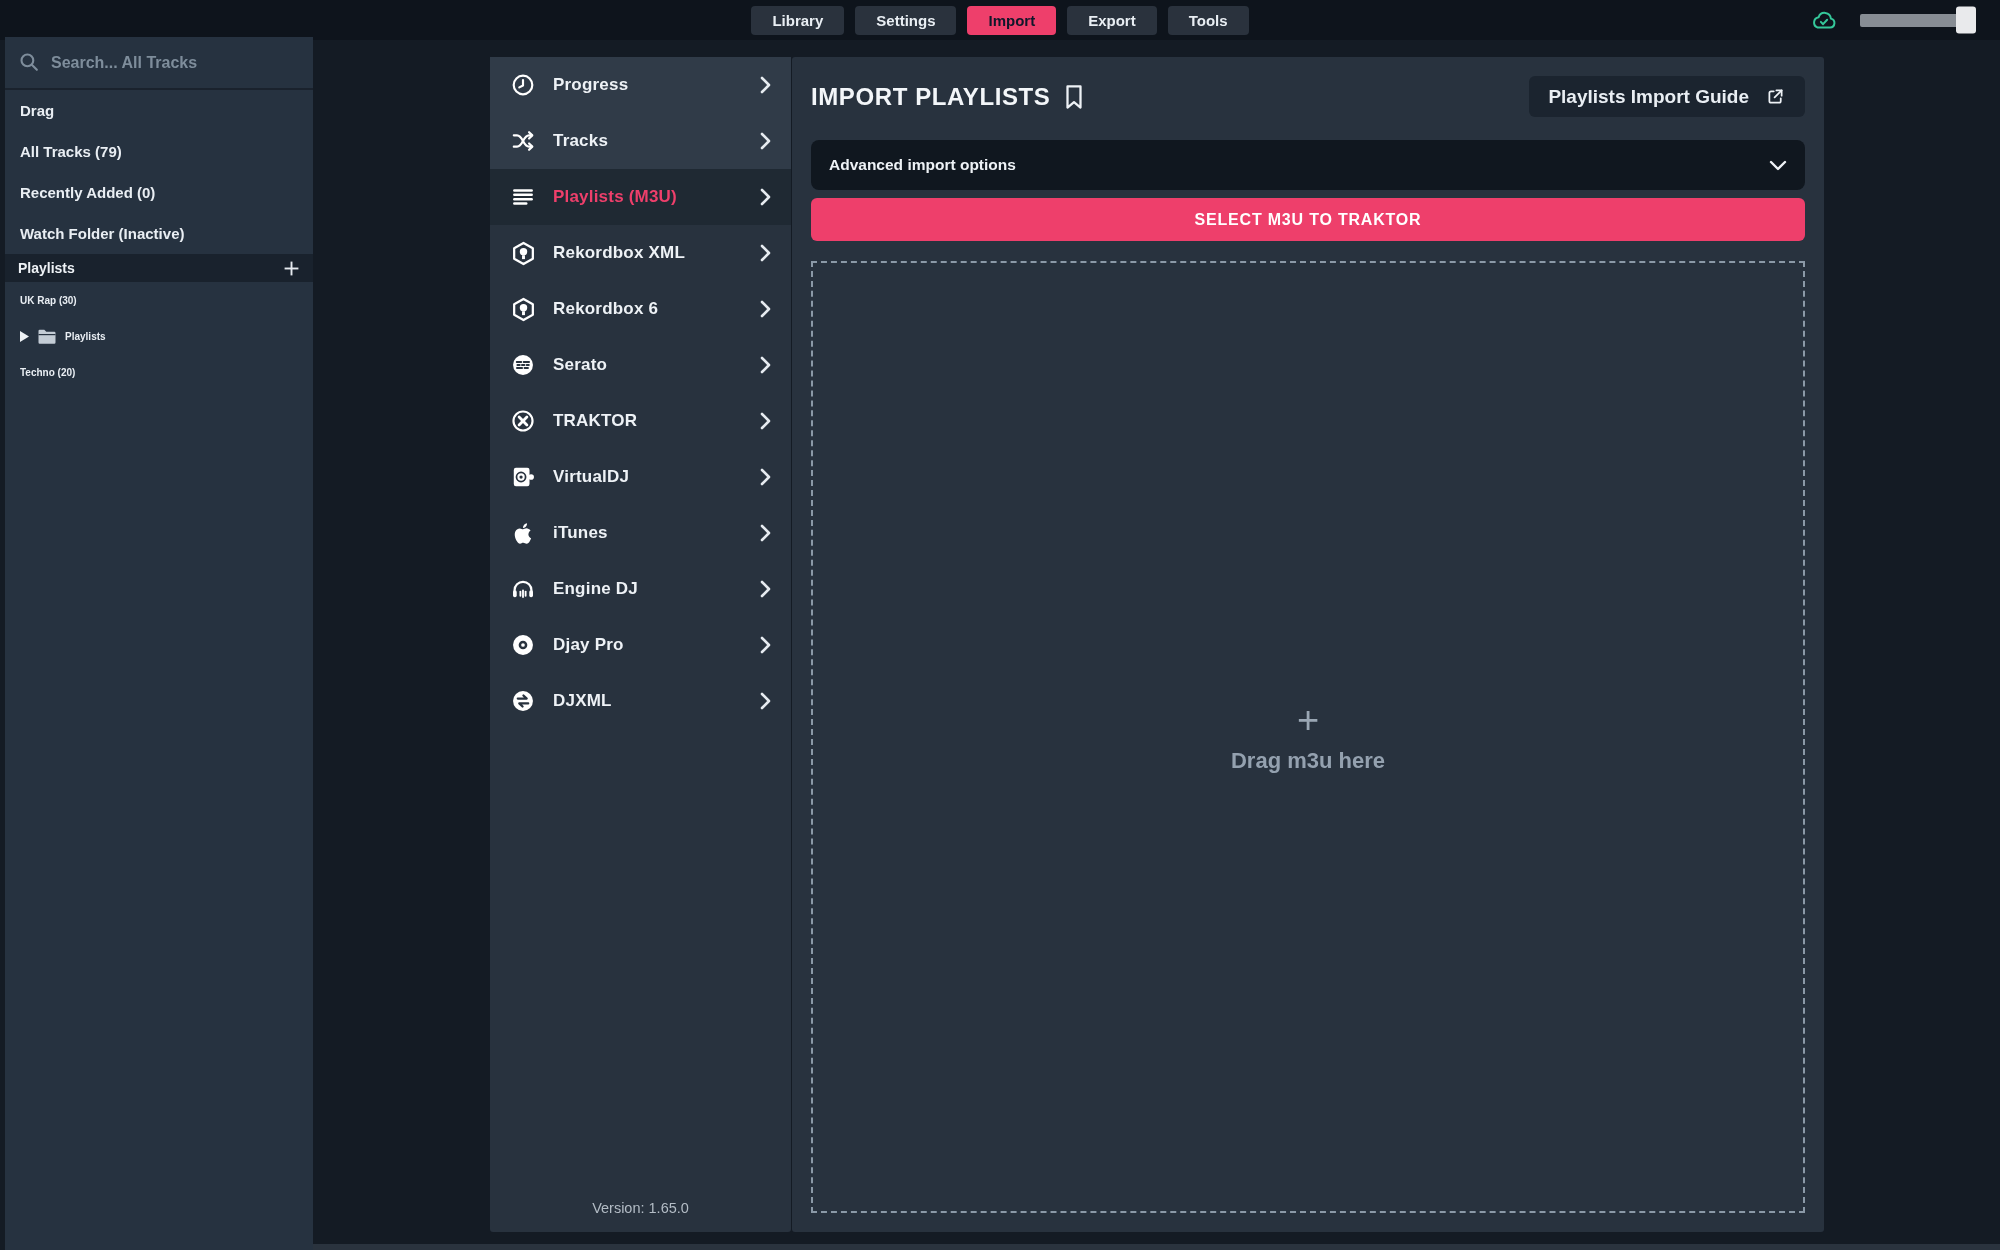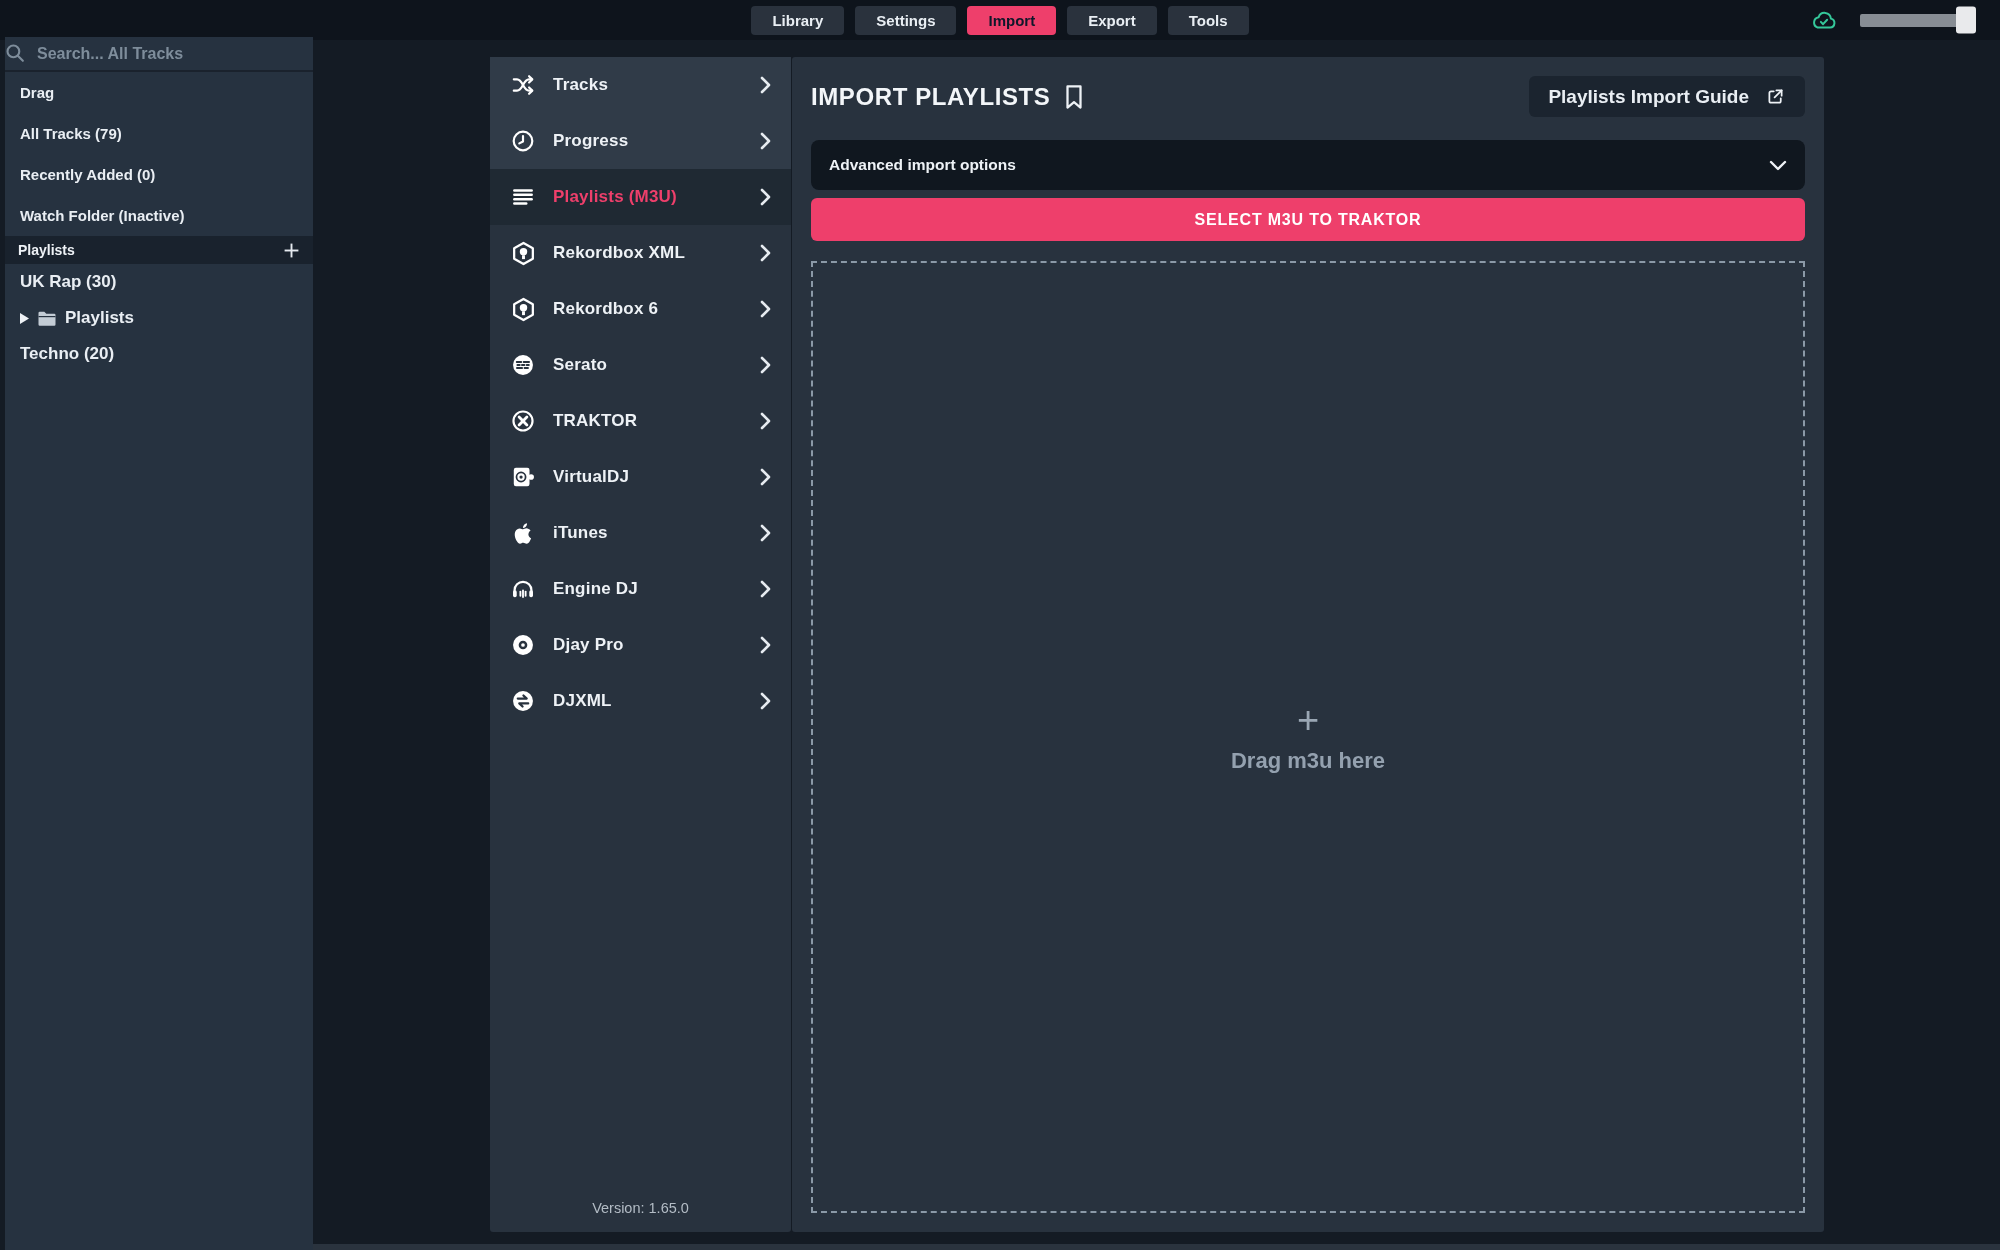--- a/index.html
+++ b/index.html
@@ -41,42 +41,42 @@
   .bottom-strip {
     position:absolute; left:313px; right:0; bottom:0; height:6px; background:#2a333e;
   }
 
   
   .sidebar {
     position:absolute; left:5px; top:37px; width:308px; height:1213px;
     background:#263240;
   }
   .search-row {
-    height:35px; display:flex; align-items:center; gap:11px;
-    padding:0 0; border-bottom:2px solid #1a222d;
+    height:53px; display:flex; align-items:center; gap:11px;
+    padding:0 14px; border-bottom:2px solid #1a222d;
   }
   .search-input {
     flex:1; background:transparent; border:none; outline:none;
     color:#cdd6de; font-size:16px; font-family:inherit; font-weight:600;
   }
   .search-input::placeholder { color:#7e8d9b; opacity:1; }
   .side-list .side-item {
     height:41px; display:flex; align-items:center; padding-left:15px;
     font-size:15px; font-weight:700; color:#e9eef3; cursor:pointer;
   }
   .pl-header {
     margin-top:0; height:28px; background:#19222d;
     display:flex; align-items:center; justify-content:space-between;
     padding:0 13px; cursor:pointer;
   }
   .pl-header-label { font-size:14px; font-weight:700; color:#eef2f6; }
   .plus-btn { color:#dfe4e9; cursor:pointer; }
   .pl-item {
     height:36px; display:flex; align-items:center; gap:8px;
-    padding-left:15px; font-size:17px; font-weight:700; color:#e9eef3; cursor:pointer;
+    padding-left:15px; font-size:10px; font-weight:700; color:#e9eef3; cursor:pointer;
   }
 
   
   .menu-panel {
     position:absolute; left:490px; top:57px; width:301px; height:1175px;
     background:#28323e; border-radius:3px;
     display:flex; flex-direction:column;
   }
   .menu-group-top { background:#303b48; }
   .menu-row {
@@ -202,42 +202,42 @@
   <div class="pl-item">
     <span>Techno (20)</span>
   </div>
 </div>
 
 <div class="menu-panel">
 
   <div class="menu-group-top">
     <div class="menu-row">
       <span class="menu-icon">
+        <svg width="26" height="26" viewBox="0 0 24 24">
+          <circle cx="12" cy="12" r="8.6" fill="none" stroke="#fff" stroke-width="2"></circle>
+          <polyline points="12,7.4 12,12.4 8.6,14.2" fill="none" stroke="#fff" stroke-width="2" stroke-linecap="round" stroke-linejoin="round"></polyline>
+        </svg>
+      </span>
+      <span class="menu-label">Progress</span>
+      <span>
+        <svg width="11" height="18" viewBox="0 0 11 18">
+            <polyline points="2,2 9,9 2,16" fill="none" stroke="#e6ebf0" stroke-width="2.6" stroke-linecap="round" stroke-linejoin="round"></polyline>
+          </svg>
+      </span>
+    </div>
+    <div class="menu-row">
+      <span class="menu-icon">
         <svg width="26" height="26" viewBox="0 0 24 24" fill="none" stroke="#fff" stroke-width="2" stroke-linecap="round" stroke-linejoin="round">
           <path d="M3.5 6.8 h3 c5.5 0 5.5 10.4 11 10.4 h2.4"></path>
           <path d="M3.5 17.2 h3 c5.5 0 5.5-10.4 11-10.4 h2.4"></path>
           <polyline points="17.6,3.9 20.6,6.8 17.6,9.7"></polyline>
           <polyline points="17.6,14.3 20.6,17.2 17.6,20.1"></polyline>
         </svg>
       </span>
       <span class="menu-label">Tracks</span>
-      <span>
-        <svg width="11" height="18" viewBox="0 0 11 18">
-            <polyline points="2,2 9,9 2,16" fill="none" stroke="#e6ebf0" stroke-width="2.6" stroke-linecap="round" stroke-linejoin="round"></polyline>
-          </svg>
-      </span>
-    </div>
-    <div class="menu-row">
-      <span class="menu-icon">
-        <svg width="26" height="26" viewBox="0 0 24 24">
-          <circle cx="12" cy="12" r="8.6" fill="none" stroke="#fff" stroke-width="2"></circle>
-          <polyline points="12,7.4 12,12.4 8.6,14.2" fill="none" stroke="#fff" stroke-width="2" stroke-linecap="round" stroke-linejoin="round"></polyline>
-        </svg>
-      </span>
-      <span class="menu-label">Progress</span>
       <span>
         <svg width="11" height="18" viewBox="0 0 11 18">
             <polyline points="2,2 9,9 2,16" fill="none" stroke="#e6ebf0" stroke-width="2.6" stroke-linecap="round" stroke-linejoin="round"></polyline>
           </svg>
       </span>
     </div>
   </div>
 
   <div class="menu-row active">
     <span class="menu-icon">

